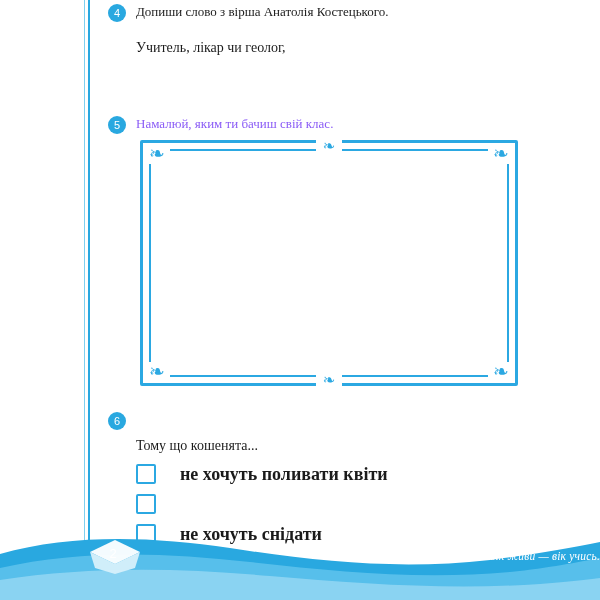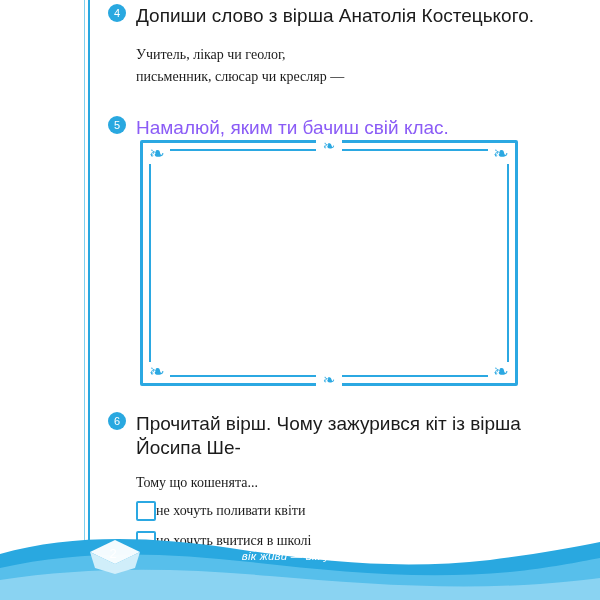--- a/index.html
+++ b/index.html
@@ -52,22 +52,22 @@
     color: #ffffff;
     font-size: 11px;
     line-height: 18px;
     text-align: center;
     font-family: "Liberation Sans", sans-serif;
   }
   .ex-body {
     margin-left: 24px;
   }
   .task {
-    font-family: Liberation Sans, sans-serif;
-    font-size: 19px;
+    font-family: Liberation Serif, serif;
+    font-size: 13px;
     color: #1b1b1b;
     line-height: 1.28;
   }
   .task.blue {
     color: #8b5cf6;
   }
   .poem {
     font-family: "Liberation Serif", serif;
     font-size: 14px;
     color: #1b1b1b;
@@ -132,44 +132,45 @@
   .orn.bl { left: 4px;  bottom: 4px; }
   .orn.br { right: 4px; bottom: 4px; }
   .orn.tc { left: 50%; margin-left: -13px; top: -2px; height: 16px; font-size: 15px;}
   .orn.bc { left: 50%; margin-left: -13px; bottom: -2px; height: 16px; font-size: 15px;}
 
   
   .intro {
     font-family: "Liberation Serif", serif;
     font-size: 14px;
     color: #1b1b1b;
-    margin-top: 14px;
+    margin-top: 26px;
   }
   .opts {
     margin-top: 8px;
   }
   .opt {
     display: flex;
     align-items: center;
     height: 24px;
     margin-bottom: 6px;
   }
   .cbox {
     width: 16px;
     height: 16px;
     border: 2px solid #2ba8e2;
     border-radius: 2px;
     background: #ffffff;
     flex: 0 0 auto;
   }
   .opt-label {
     font-family: "Liberation Serif", serif;
-    font-size: 14px;
-    color: #1b1b1b;
-    margin-left: 0;
+    font-size: 18px;
+    color: #1b1b1b;
+    margin-left: 24px;
+    font-weight: bold;
   }
 
   
   .footer {
     position: absolute;
     left: 0;
     bottom: 0;
     width: 600px;
     height: 76px;
     overflow: hidden;
@@ -194,44 +195,43 @@
     bottom: 24px;
     width: 58px;
     height: 38px;
     z-index: 2;
   }
   .motto {
     position: absolute;
     left: 0;
     right: 0;
     bottom: 38px;
-    text-align: center;
+    text-align: right;
     color: #ffffff;
-    font-family: Liberation Sans, sans-serif;
+    font-family: Liberation Serif, serif;
     font-style: italic;
     font-size: 11.5px;
     z-index: 3;
     letter-spacing: .2px;
   }
 </style>
 </head>
 <body>
 
 <div class="page">
 
   <div class="left-rule thin"></div>
   <div class="left-rule"></div>
 
   <div class="ex" style="top:4px;">
     <div class="num">4</div>
     <div class="ex-body">
       <div class="task">Допиши слово з вірша Анатолія Костецького.</div>
       <div class="poem">
         <div class="line">Учитель, лікар чи геолог,</div>
-        <div class="line">письменник, слюсар чи кресляр —</div>
       </div>
     </div>
   </div>
 
   <div class="ex" style="top:116px;">
     <div class="num">5</div>
     <div class="ex-body">
       <div class="task blue">Намалюй, яким ти бачиш свій клас.</div>
     </div>
   </div>
@@ -244,30 +244,28 @@
     <div class="orn tr">❧</div>
     <div class="orn bl">❧</div>
     <div class="orn br">❧</div>
     <div class="orn tc">❧</div>
     <div class="orn bc">❧</div>
   </div>
 
   <div class="ex" style="top:412px;">
     <div class="num">6</div>
     <div class="ex-body">
-      <div class="task">Прочитай вірш. Чому зажурився кіт із вірша Йосипа Ше-</div>
       <div class="intro">Тому що кошенята...</div>
       <div class="opts">
         <div class="opt">
           <span class="cbox"></span>
           <span class="opt-label">не хочуть поливати квіти</span>
         </div>
         <div class="opt">
           <span class="cbox"></span>
-          <span class="opt-label">не хочуть вчитися в школі</span>
         </div>
         <div class="opt">
           <span class="cbox"></span>
           <span class="opt-label">не хочуть снідати</span>
         </div>
       </div>
     </div>
   </div>
 
   <div class="footer">

